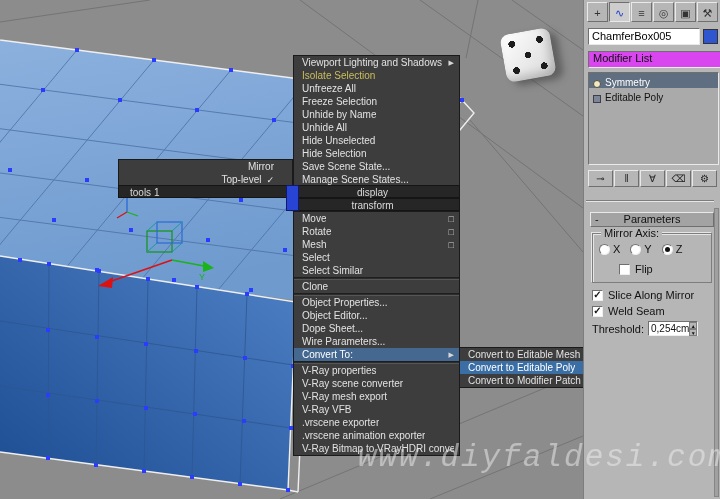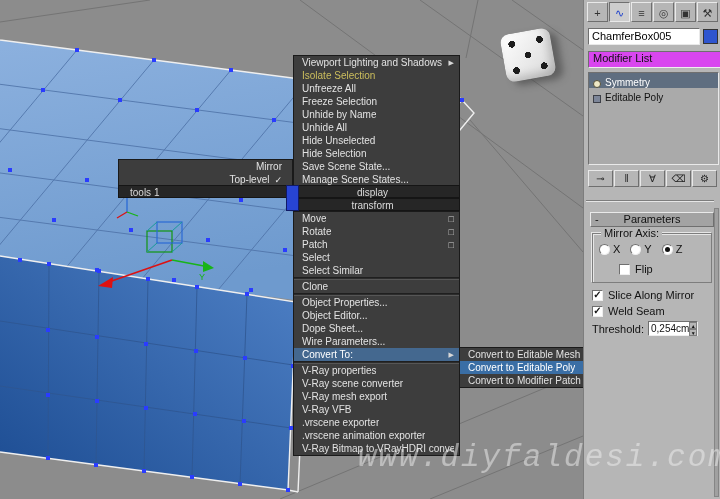--- a/index.html
+++ b/index.html
@@ -39,21 +39,21 @@
   .setbox { font-size: 9px; color: #cfcfcf; margin-left: 4px; }
   .sep { height: 3px; background: #2c2c2c; border-top: 1px solid #1f1f1f;
          border-bottom: 1px solid #565656; }
   .qbar { position: absolute; height: 13px; line-height: 13px; font-size: 10px;
           color: #dadada; background: #262626; border: 1px solid #151515;
           z-index: 21; white-space: nowrap; }
   .qbar.ralign { text-align: center; padding-right: 8px; }
   .qbar.lalign { padding-left: 11px; }
   .quad-origin { position: absolute; left: 286px; top: 185px; width: 13px; height: 26px;
                  background: #2744d4; border: 1px solid #101a66; z-index: 22; }
-  .lmenu .mi { justify-content: flex-end; padding-right: 10px; }
+  .lmenu .mi { justify-content: flex-end; padding-right: 18px; }
   .chkmark { font-size: 9px; color: #e8e8e8; margin-left: 5px; }
 
   
   .panel { position: absolute; left: 583px; top: 0; width: 137px; height: 499px;
            background: #b6b6b6; border-left: 1px solid #7d7d7d; z-index: 60;
            font-size: 11px; color: #111; }
   .tabs { position: absolute; left: 3px; top: 2px; display: flex; gap: 1px; }
   .tab { width: 21px; height: 20px; background: #b6b6b6; text-align: center;
          line-height: 20px; font-size: 11px; color: #333;
          border: 1px solid; border-color: #e9e9e9 #6f6f6f #6f6f6f #e9e9e9; cursor: pointer; }
@@ -308,21 +308,21 @@
   <div class="menu" style="left:293px; top:211px; width:167px;">
     <div class="mi">
       <span class="lbl">Move</span>
       <span class="setbox">□</span>
     </div>
     <div class="mi">
       <span class="lbl">Rotate</span>
       <span class="setbox">□</span>
     </div>
     <div class="mi">
-      <span class="lbl">Patch</span>
+      <span class="lbl">Mesh</span>
       <span class="setbox">□</span>
     </div>
     <div class="mi">
       <span class="lbl">Select</span>
     </div>
     <div class="mi">
       <span class="lbl">Select Similar</span>
     </div>
     <div class="sep"></div>
     <div class="mi">

